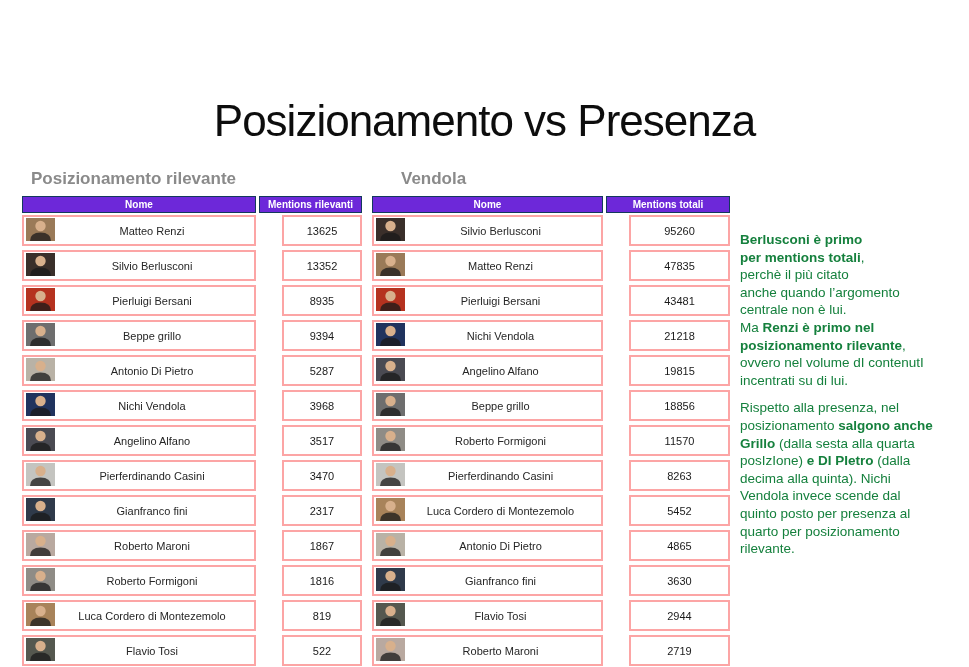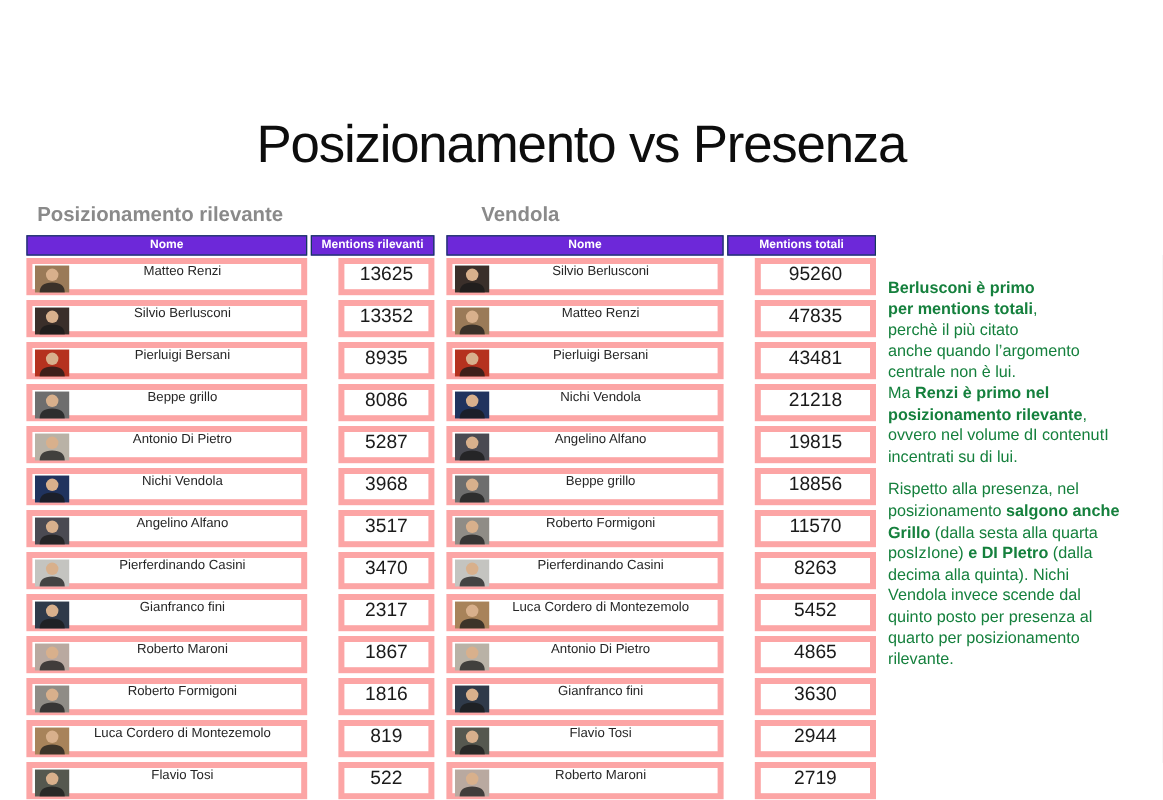--- a/index.html
+++ b/index.html
@@ -26,31 +26,31 @@
   .tbl.left .thead{grid-template-columns:234px 1fr;}
   .tbl.right .thead{grid-template-columns:231px 1fr;}
   .th{
     background:#6d28d9;border:1px solid #13395c;color:#ffffff;
     font-size:10px;font-weight:bold;text-align:center;line-height:15px;height:15px;
   }
   .tbody{display:grid;grid-auto-rows:31px;gap:4px 3px;margin-top:2px;}
   .tbl.left .tbody{grid-template-columns:234px 1fr;}
   .tbl.right .tbody{grid-template-columns:231px 1fr;}
   .cell{
-    border:5px solid #fca5a5;background:#ffffff;box-sizing:border-box;
-    display:flex;align-items:flex-start;justify-content:center;
+    border:2px solid #fca5a5;background:#ffffff;box-sizing:border-box;
+    display:flex;align-items:center;justify-content:center;
     font-size:11px;color:#262626;
   }
   .cell.name{position:relative;padding-left:30px;padding-right:4px;}
   .photo{
     position:absolute;left:2px;top:1px;width:29px;height:23px;
     overflow:hidden;display:block;
   }
   .photo svg{display:block;width:100%;height:100%;}
-  .cell.value{font-size:16px;color:#1a1a1a;margin-left:23px;}
+  .cell.value{font-size:11px;color:#1a1a1a;margin-left:23px;}
 
   .commentary{
     position:absolute;left:740px;top:231px;width:228px;
     font-size:13.5px;line-height:17.6px;color:#15803d;
   }
   .commentary .para{margin:0 0 10px 0;white-space:pre-line;}
   .commentary .b{font-weight:bold;}
 </style>
 </head>
 <body>
@@ -107,21 +107,21 @@
   <div class="cell name">
     <span class="photo">
       <svg viewBox="0 0 29 23" preserveAspectRatio="none">
         <rect x="0" y="0" width="29" height="23" fill="#6e6e6e"></rect>
         <circle cx="14.5" cy="8" r="5.2" fill="#d8b08c"></circle>
         <path d="M4 23 Q4 14.5 14.5 14.5 Q25 14.5 25 23 Z" fill="rgba(25,25,25,0.75)"></path>
       </svg>
     </span>
     <span>Beppe grillo</span>
   </div>
-  <div class="cell value">8086</div>
+  <div class="cell value">9394</div>
 
   <div class="cell name">
     <span class="photo">
       <svg viewBox="0 0 29 23" preserveAspectRatio="none">
         <rect x="0" y="0" width="29" height="23" fill="#b9b2a6"></rect>
         <circle cx="14.5" cy="8" r="5.2" fill="#d8b08c"></circle>
         <path d="M4 23 Q4 14.5 14.5 14.5 Q25 14.5 25 23 Z" fill="rgba(25,25,25,0.75)"></path>
       </svg>
     </span>
     <span>Antonio Di Pietro</span>

